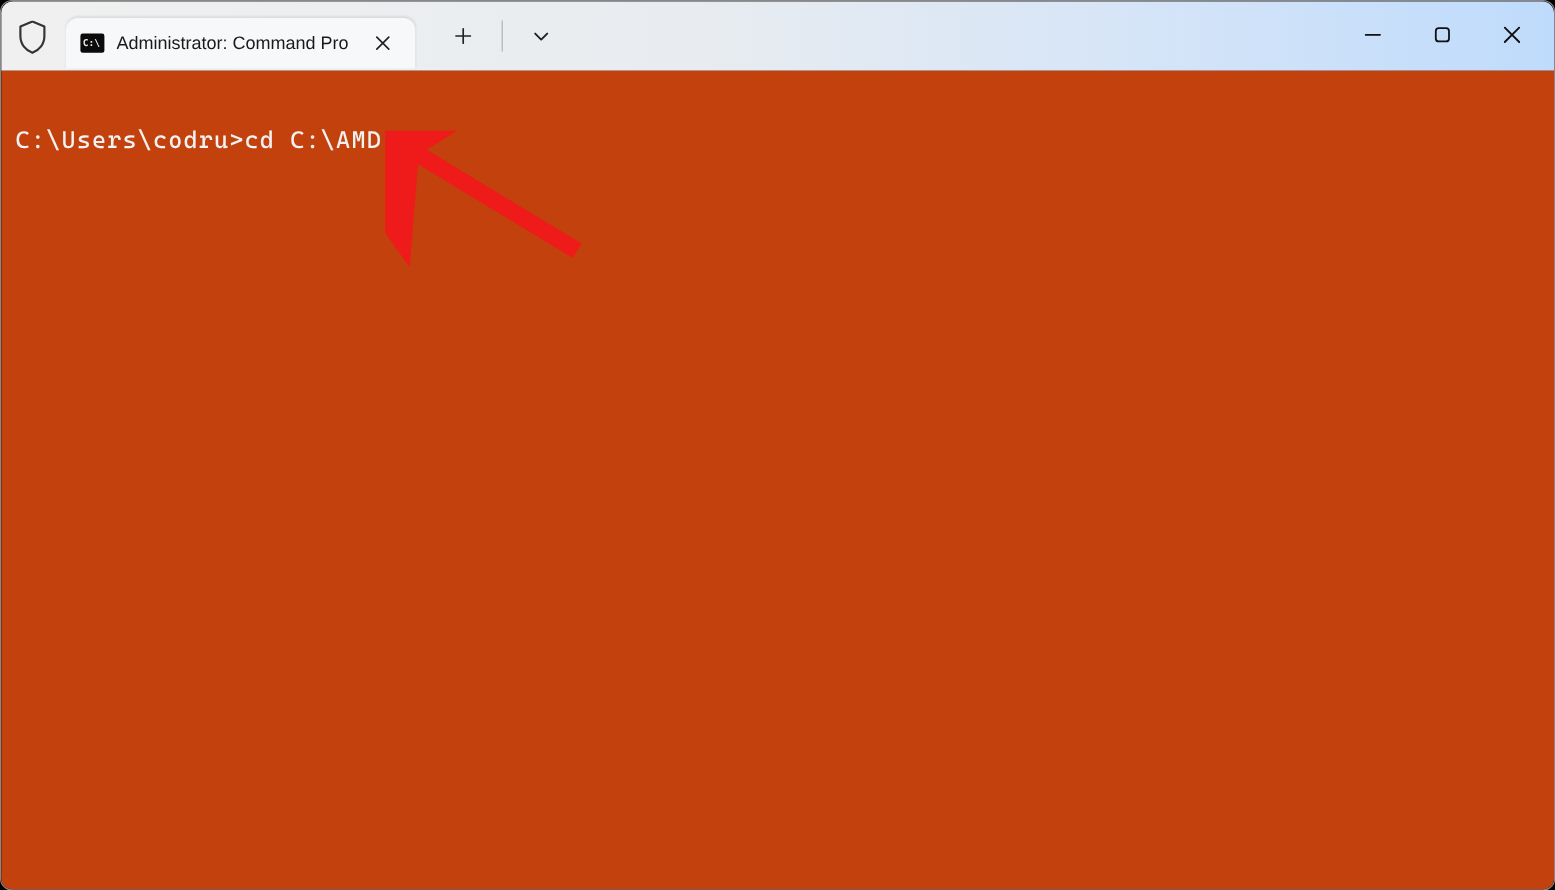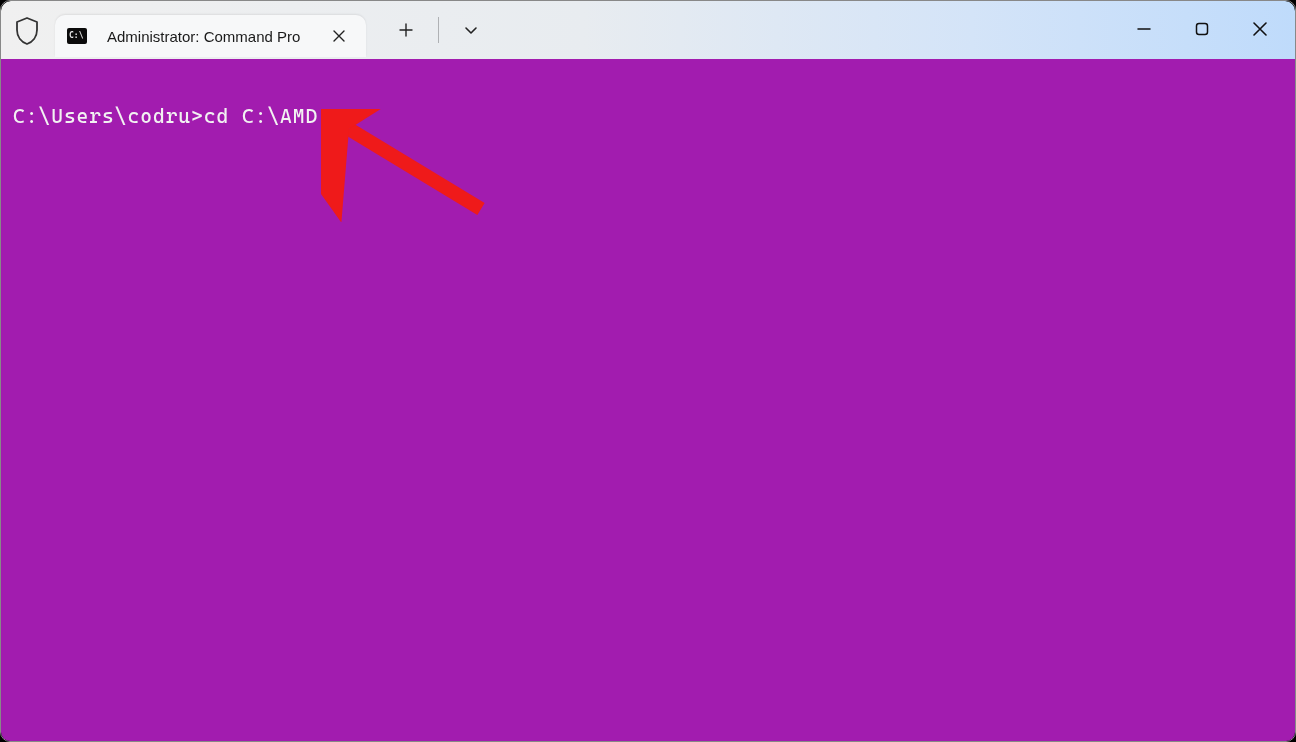--- a/index.html
+++ b/index.html
@@ -24,21 +24,21 @@
   }
   .tab {
     display: flex;
     align-items: center;
     background: #f7f8f9;
     height: 42px;
     margin-top: 12px;
     padding: 0 14px 0 12px;
     border-top-left-radius: 10px;
     border-top-right-radius: 10px;
-    gap: 20px;
+    gap: 10px;
     max-width: 330px;
     position: relative;
     box-shadow: 0 -1px 2px rgba(0,0,0,.08);
   }
   .tab-icon {
     width: 20px; height: 16px;
     background: #0b0b0b;
     border-radius: 2px;
     position: relative;
     flex: 0 0 auto;
@@ -94,21 +94,21 @@
   .win-btn {
     width: 58px; height: 48px;
     display: flex; align-items: center; justify-content: center;
     cursor: pointer;
   }
   .win-btn svg { width: 14px; height: 14px; }
 
   
   .terminal {
     position: relative;
-    background: #a21caf;
+    background: #c2410c;
     height: calc(742px - 58px);
     padding: 38px 12px 12px 12px;
     font: 20px/1.9 Consolas, "Cascadia Mono", "Courier New", monospace;
     color: #f2f2f2;
     letter-spacing: 1px;
     border-bottom-left-radius: 10px;
     border-bottom-right-radius: 10px;
   }
   .term-line { white-space: pre; }
   .cursor {

